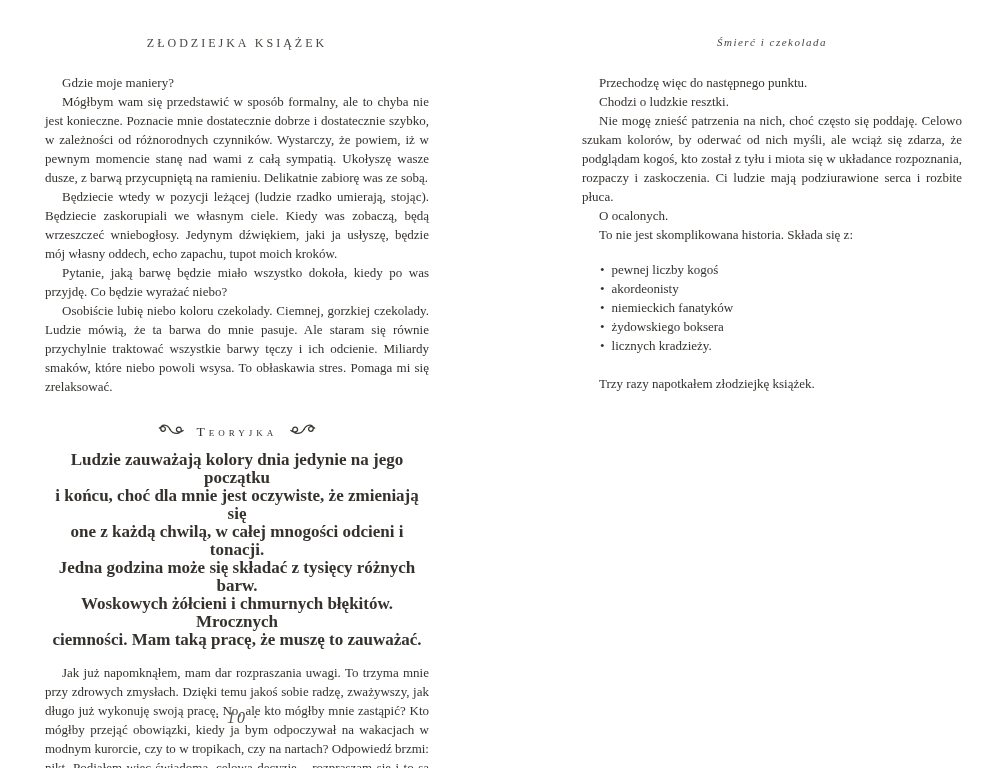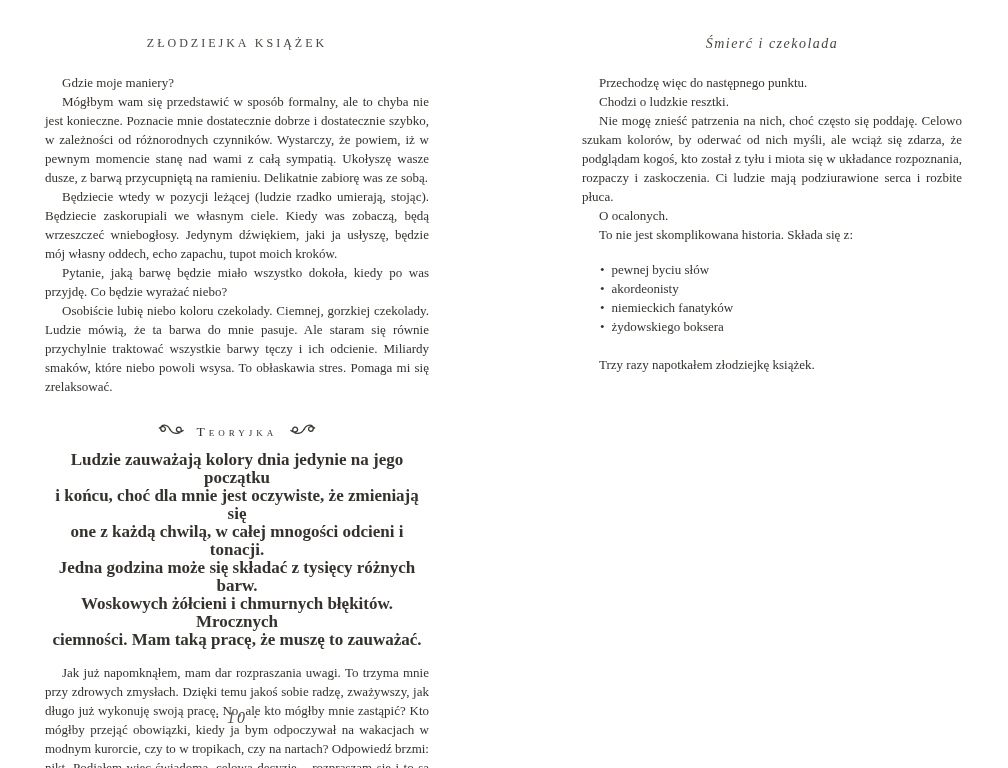--- a/index.html
+++ b/index.html
@@ -20,21 +20,21 @@
     color: #4a4642;
     height: 14px;
   }
   .running-head.caps {
     font-size: 12px;
     letter-spacing: 3px;
     text-transform: uppercase;
   }
   .running-head.ital {
     font-style: italic;
-    font-size: 14px;
+    font-size: 11px;
     letter-spacing: 1.5px;
   }
 
   .body-text {
     margin-top: 23px;
     font-size: 13px;
     line-height: 19px;
   }
   .body-text p {
     margin: 0;
@@ -131,30 +131,33 @@
 
     <div class="body-text">
       <p>Przechodzę więc do następnego punktu.</p>
       <p>Chodzi o ludzkie resztki.</p>
       <p>Nie mogę znieść patrzenia na nich, choć często się poddaję. Celowo szukam kolorów, by oderwać od nich myśli, ale wciąż się zdarza, że podglądam kogoś, kto został z tyłu i miota się w układance rozpoznania, rozpaczy i zaskoczenia. Ci ludzie mają podziurawione serca i rozbite płuca.</p>
       <p>O ocalonych.</p>
       <p>To nie jest skomplikowana historia. Składa się z:</p>
 
       <div class="bullets">
         <div class="bullet-item">
-          <span class="bullet-glyph">•</span><span>pewnej byciu słów</span>
+          <span class="bullet-glyph">•</span><span>pewnej liczby kogoś</span>
         </div>
         <div class="bullet-item">
           <span class="bullet-glyph">•</span><span>akordeonisty</span>
         </div>
         <div class="bullet-item">
           <span class="bullet-glyph">•</span><span>niemieckich fanatyków</span>
         </div>
         <div class="bullet-item">
           <span class="bullet-glyph">•</span><span>żydowskiego boksera</span>
         </div>
+        <div class="bullet-item">
+          <span class="bullet-glyph">•</span><span>licznych kradzieży.</span>
+        </div>
       </div>
 
       <p class="closing-para">Trzy razy napotkałem złodziejkę książek.</p>
     </div>
   </div>
 
 </div>
 
 </body></html>

